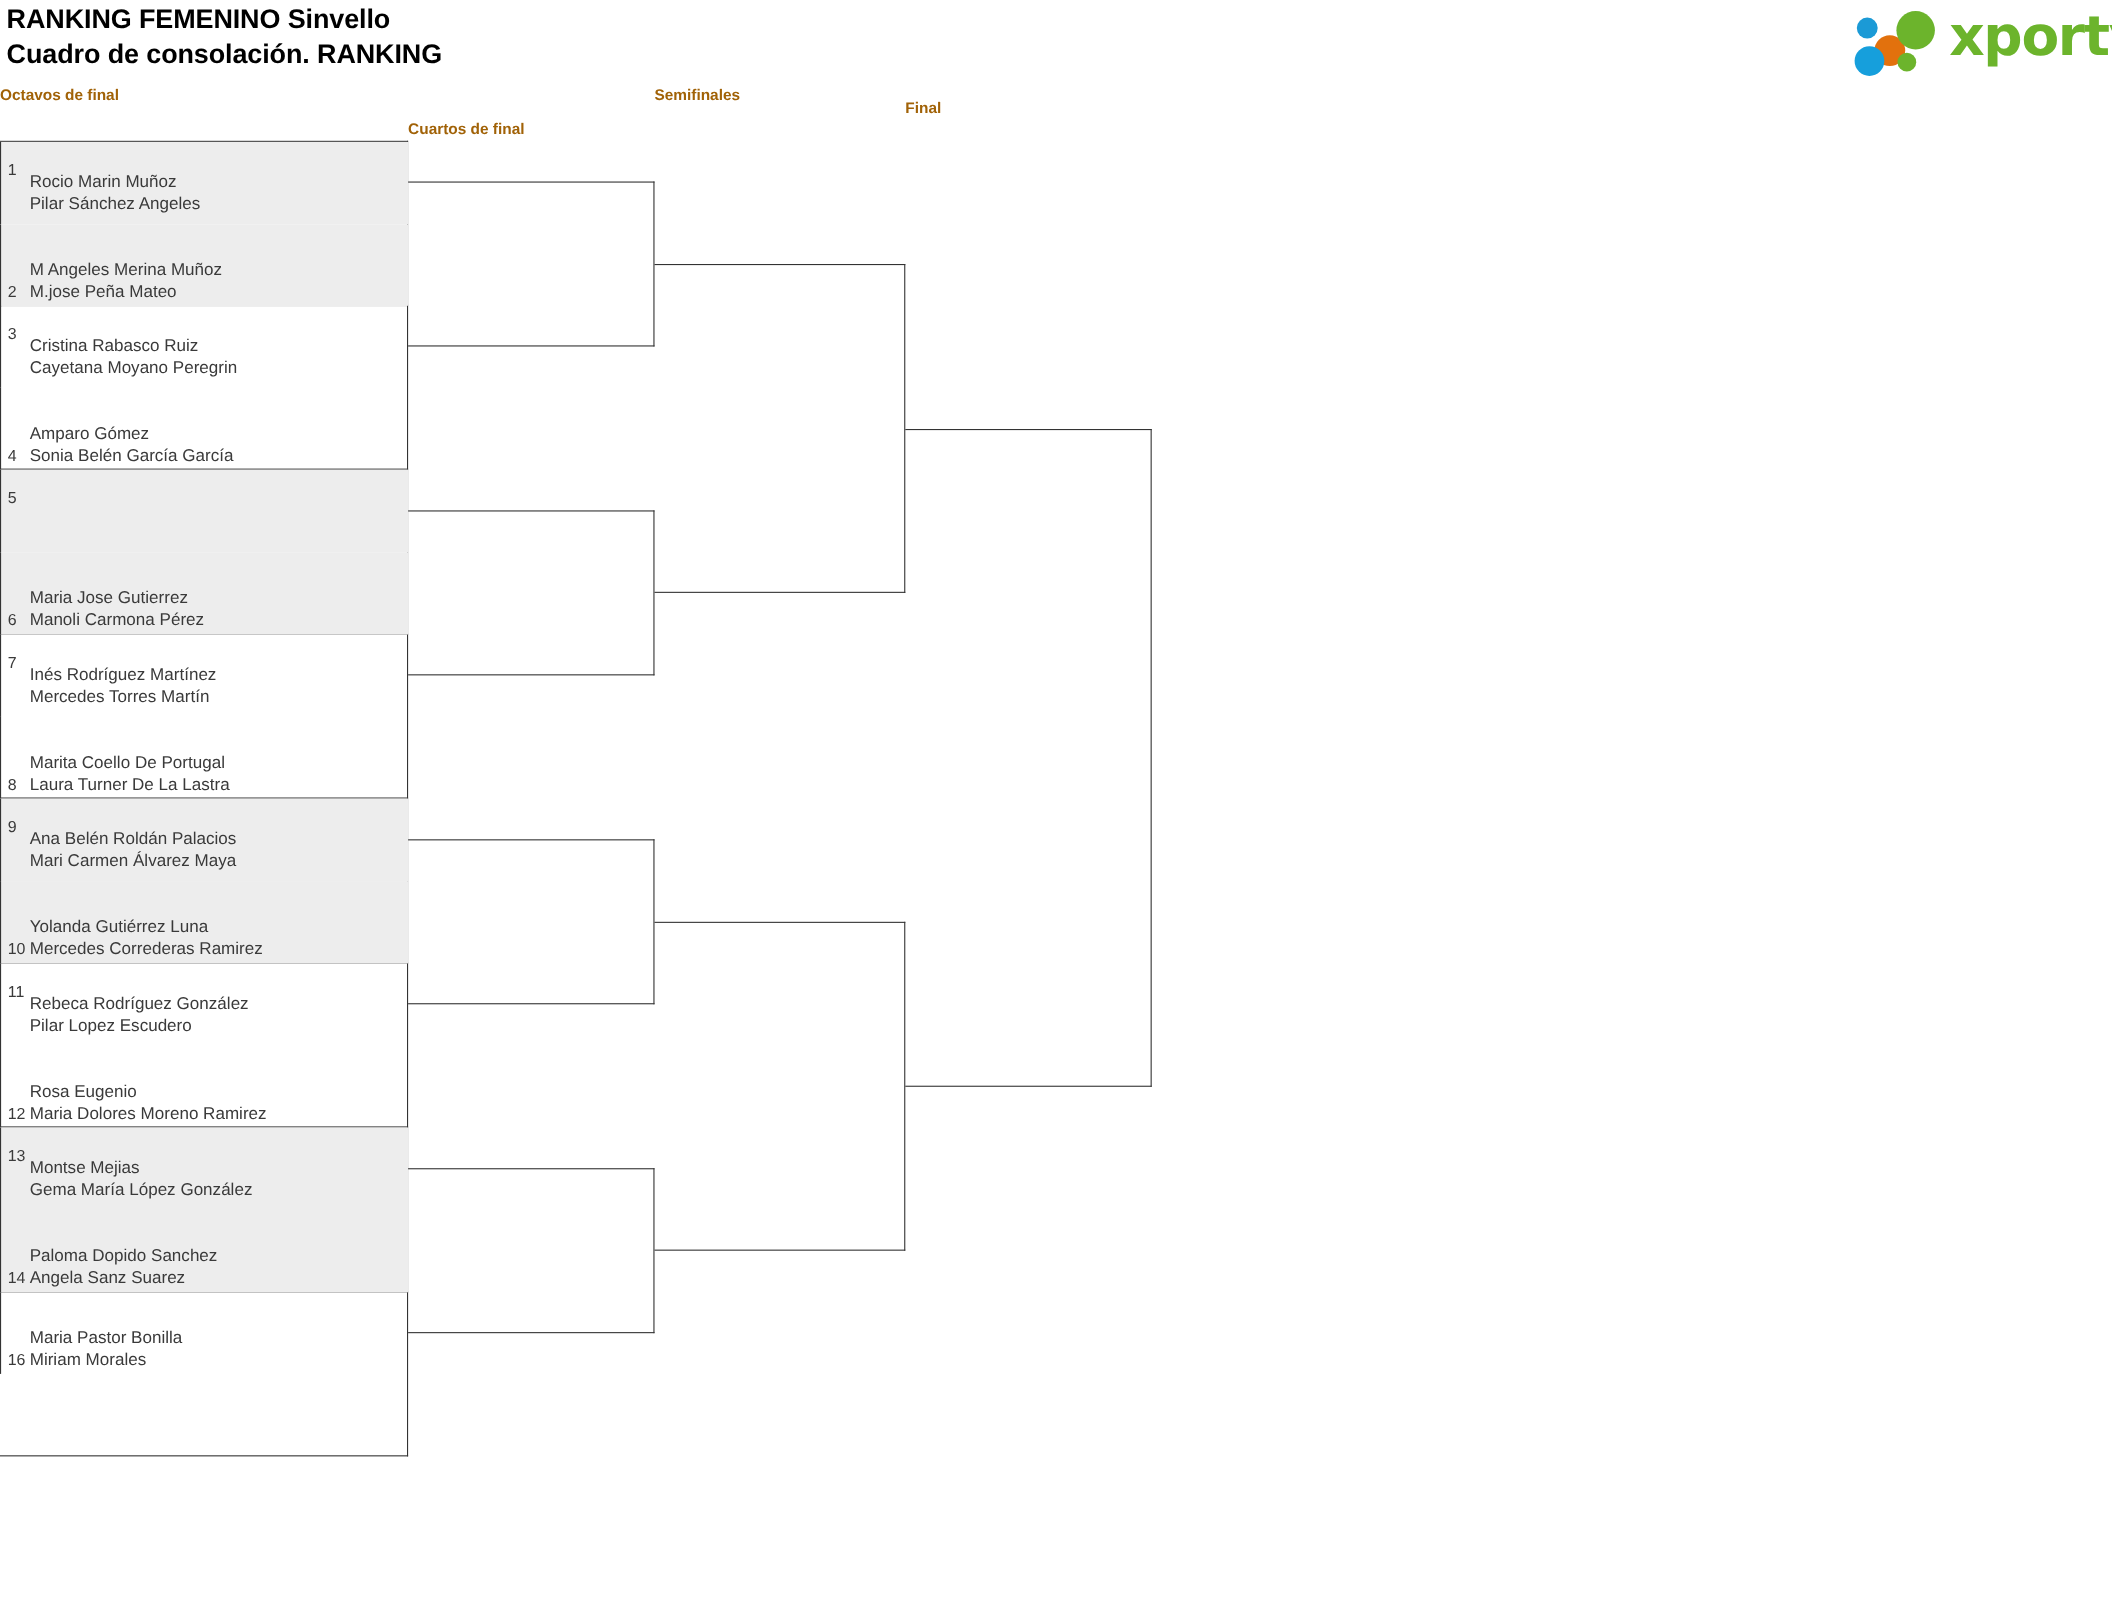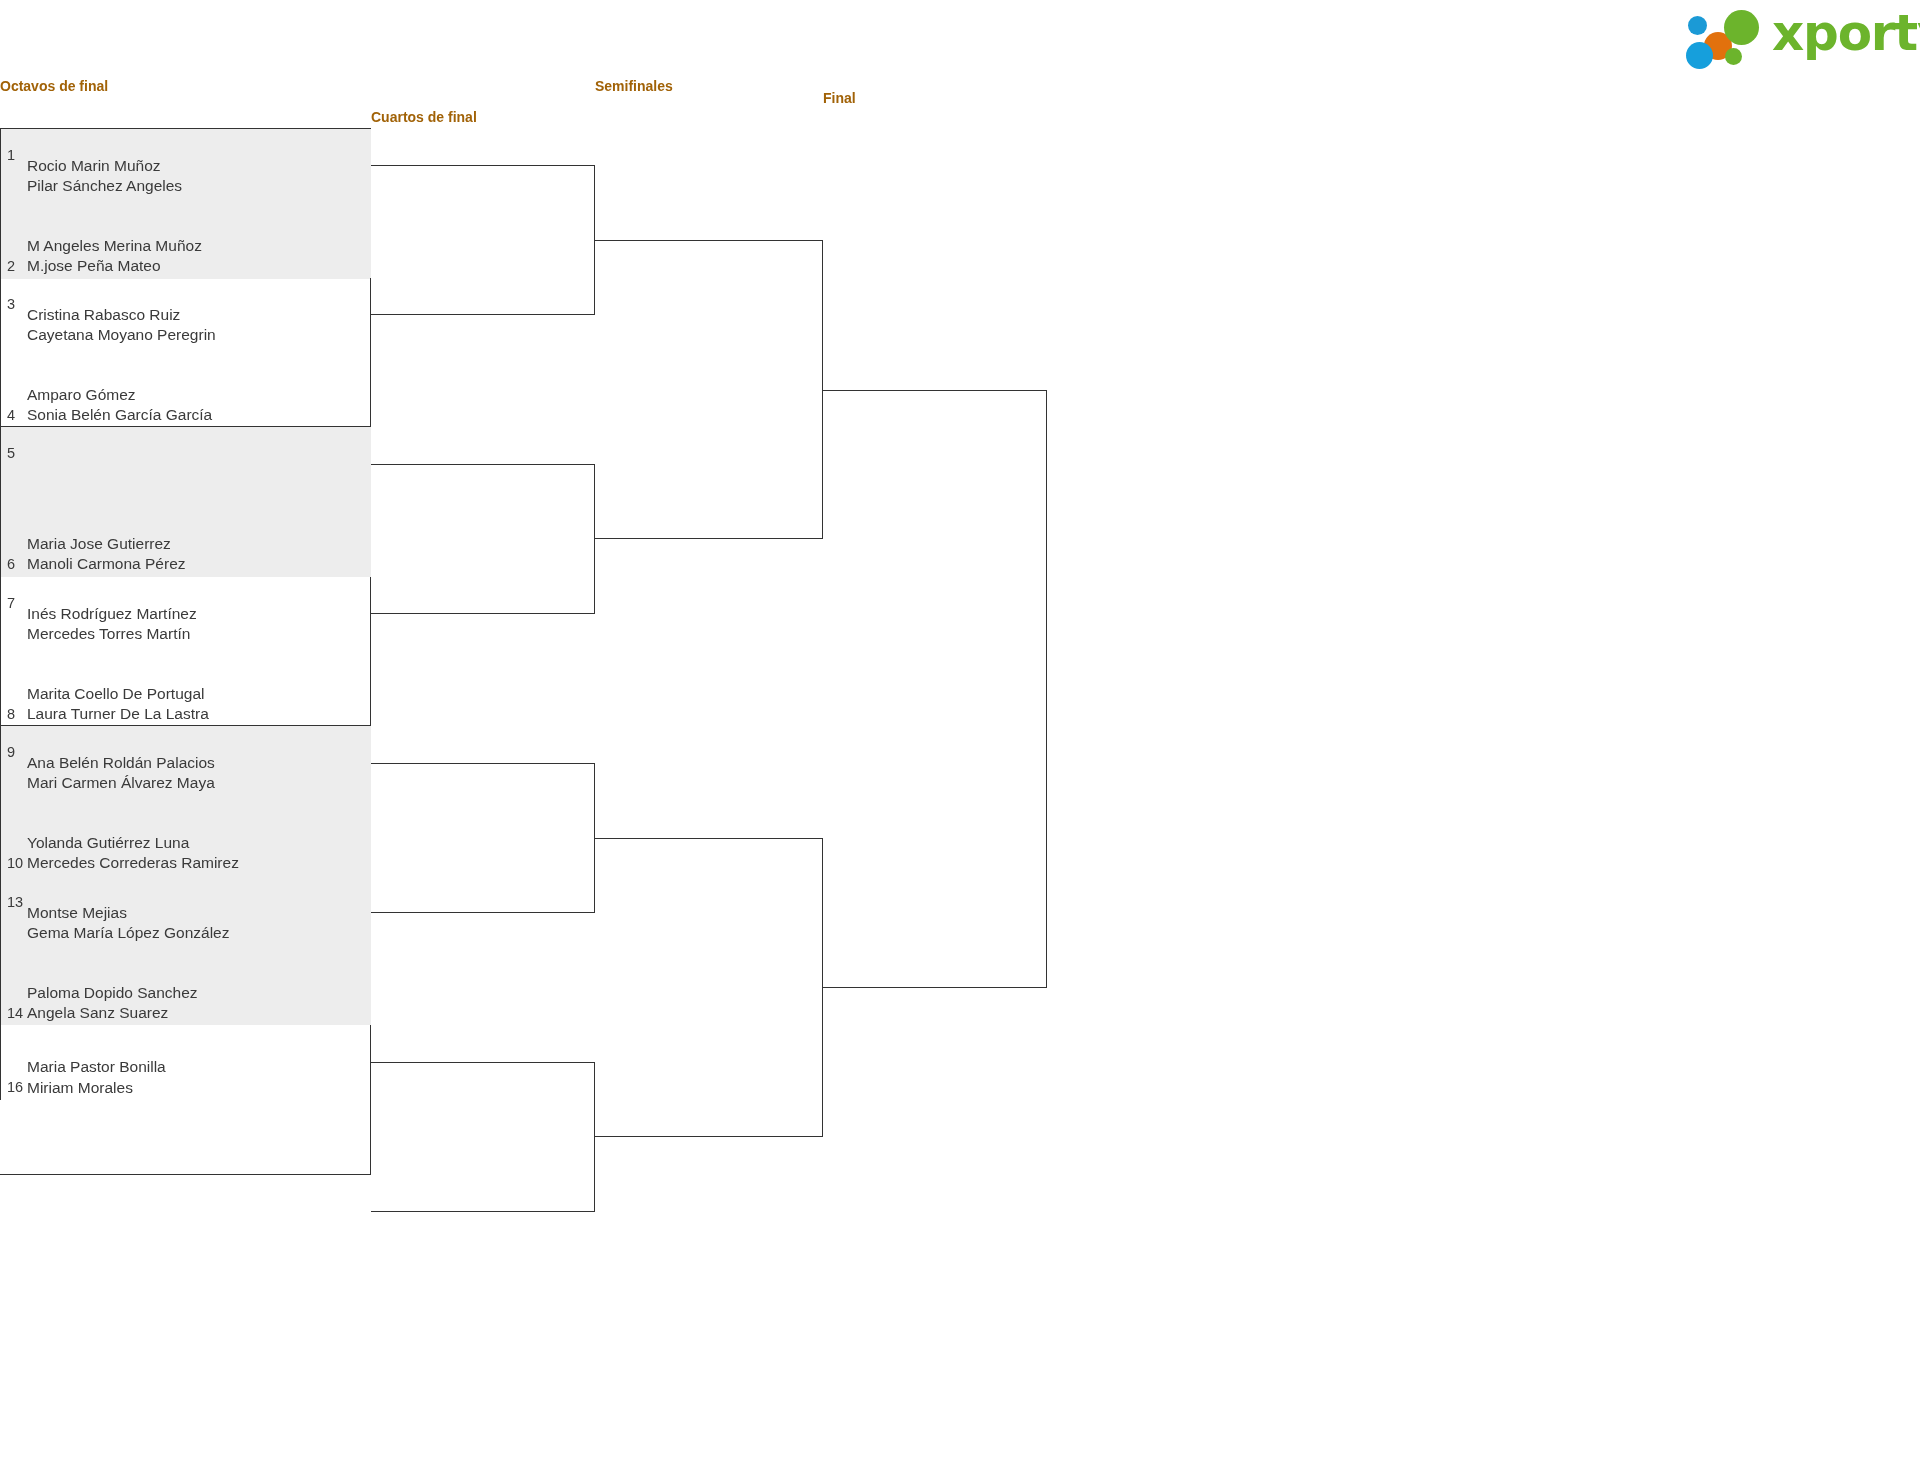--- a/index.html
+++ b/index.html
@@ -154,20 +154,24 @@
     border: 1.5px solid #333333;
     border-left: none;
   }
 </style>
 </head>
 <body>
 
 <div id="page">
 
   <div id="header">
+    <div id="title-block">
+      <div class="title-line">RANKING FEMENINO Sinvello</div>
+      <div class="title-line">Cuadro de consolación. RANKING</div>
+    </div>
 
     <div id="logo">
       <div id="logo-dots">
         <span class="dot dot-blue-sm"></span>
         <span class="dot dot-orange"></span>
         <span class="dot dot-green-lg"></span>
         <span class="dot dot-blue-lg"></span>
         <span class="dot dot-green-sm"></span>
       </div>
       <div id="logo-word">xporty</div>
@@ -231,20 +235,30 @@
         <div class="seed-cell upper">
           <span class="seed-num">9</span>
           <span class="seed-names"><span>Ana Belén Roldán Palacios</span><br><span>Mari Carmen Álvarez Maya</span></span>
         </div>
         <div class="seed-cell lower">
           <span class="seed-num">10</span>
           <span class="seed-names"><span>Yolanda Gutiérrez Luna</span><br><span>Mercedes Correderas Ramirez</span></span>
         </div>
       </div>
 
+      <div class="r1-pair">
+        <div class="seed-cell upper">
+          <span class="seed-num">11</span>
+          <span class="seed-names"><span>Rebeca Rodríguez González</span><br><span>Pilar Lopez Escudero</span></span>
+        </div>
+        <div class="seed-cell lower">
+          <span class="seed-num">12</span>
+          <span class="seed-names"><span>Rosa Eugenio</span><br><span>Maria Dolores Moreno Ramirez</span></span>
+        </div>
+      </div>
 
       <div class="r1-pair shaded">
         <div class="seed-cell upper">
           <span class="seed-num">13</span>
           <span class="seed-names"><span>Montse Mejias</span><br><span>Gema María López González</span></span>
         </div>
         <div class="seed-cell lower">
           <span class="seed-num">14</span>
           <span class="seed-names"><span>Paloma Dopido Sanchez</span><br><span>Angela Sanz Suarez</span></span>
         </div>

